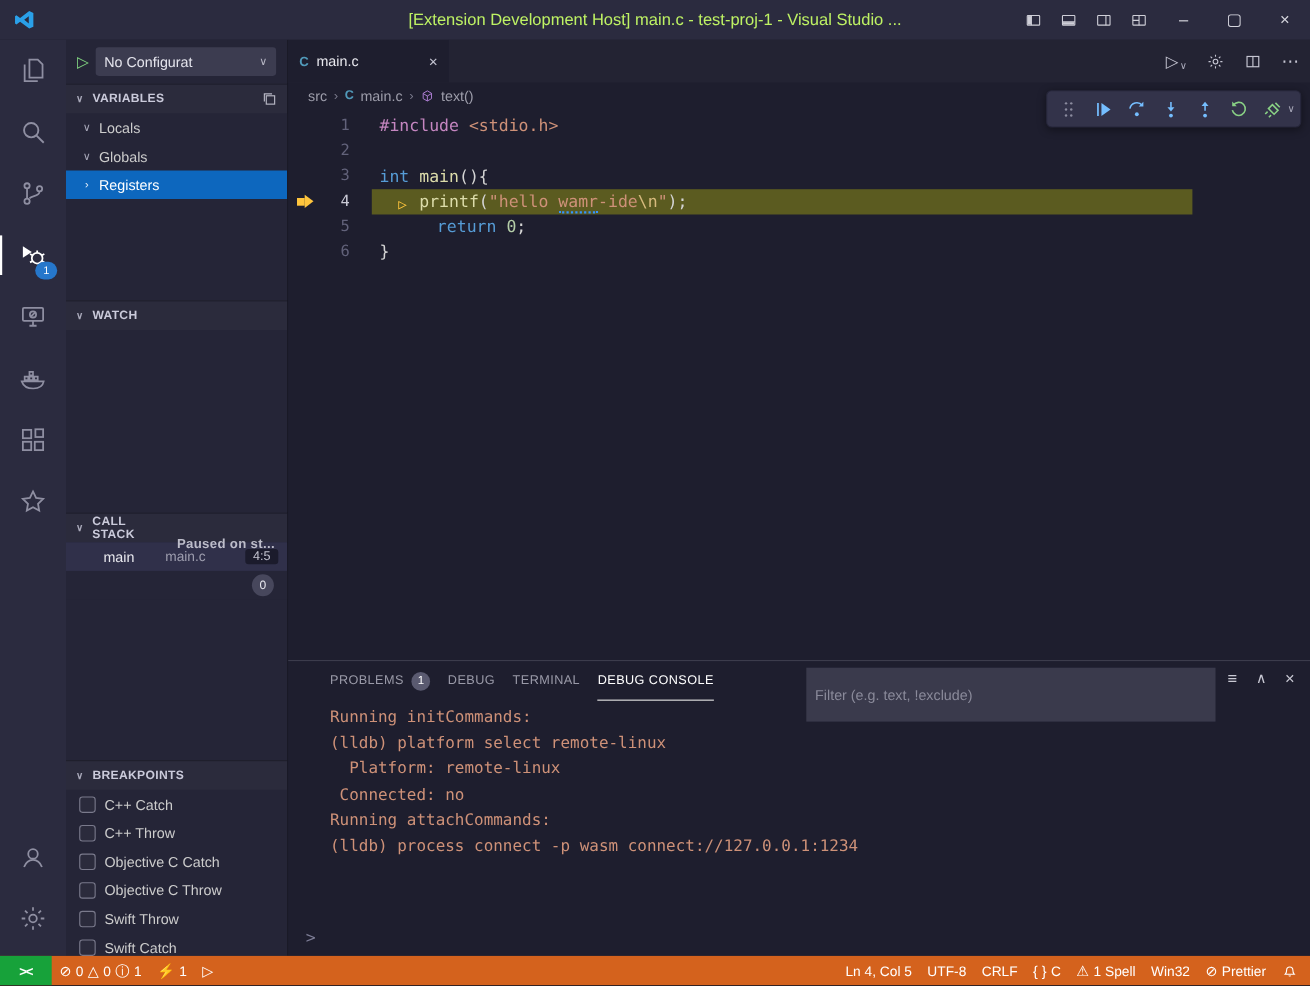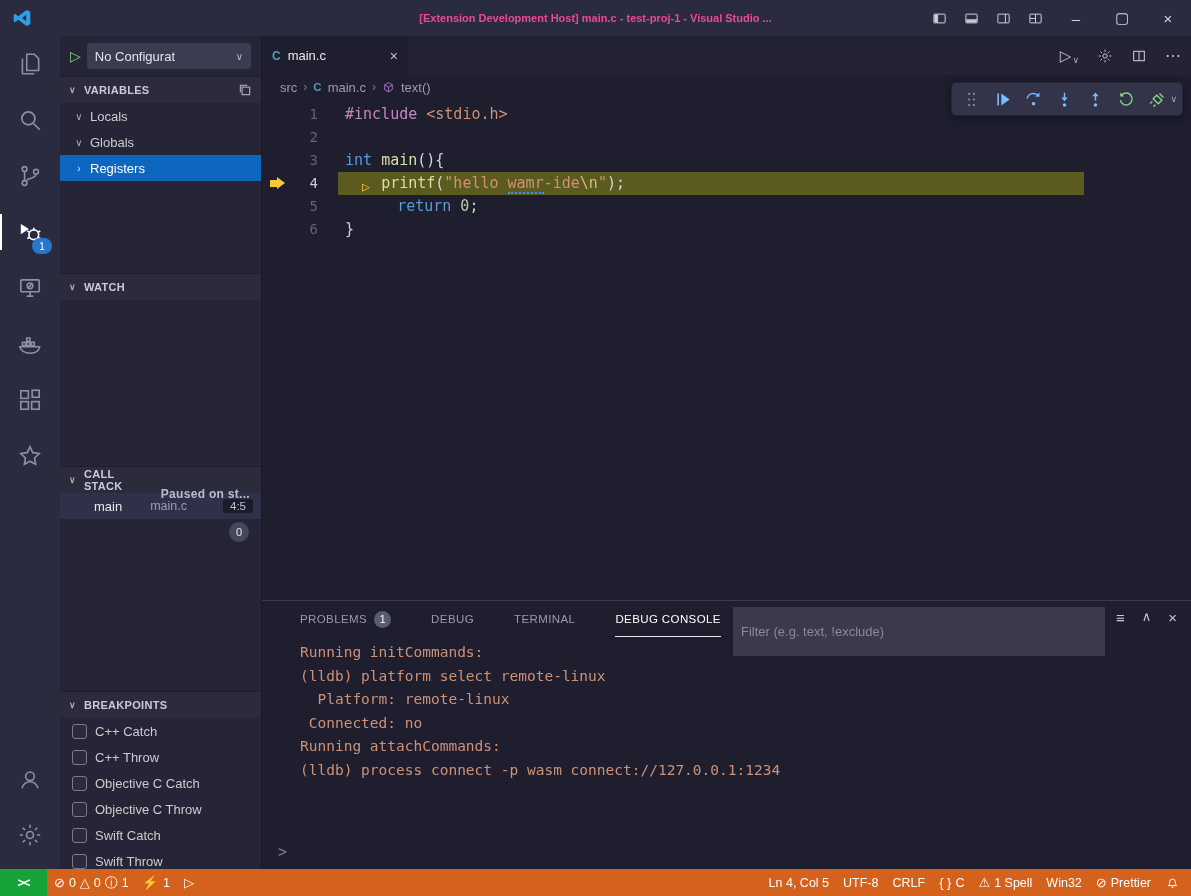--- a/index.html
+++ b/index.html
@@ -7,21 +7,21 @@
        font-family:"Liberation Sans",sans-serif;color:#cccccc;background:#1e1e2e;
        -webkit-font-smoothing:antialiased;}
   svg{display:block;}
 
   
   .titlebar{position:absolute;top:0;left:0;width:100%;height:36px;background:#2b2b3f;
             display:flex;align-items:center;z-index:50;}
   .tb-logo{width:20px;height:20px;margin:0 10px 0 12px;}
   .menus{display:flex;height:36px;}
   .menu-item{padding:0 10px;line-height:36px;font-size:13px;color:#d2d2dc;cursor:default;}
-  .wtitle{position:absolute;left:50%;transform:translateX(-50%);font-size:11px;color:#ec4899;white-space:nowrap;font-weight:bold;}
+  .wtitle{position:absolute;left:50%;transform:translateX(-50%);font-size:15px;color:#bef264;white-space:nowrap;}
   .layout-icons{position:absolute;right:148px;display:flex;gap:17px;color:#cfcfd8;align-items:center;height:36px;}
   .layout-icons svg{width:15px;height:15px;}
   .win-controls{position:absolute;right:0;top:0;display:flex;height:36px;}
   .win-btn{width:46px;height:36px;display:flex;align-items:center;justify-content:center;
            font-size:15px;color:#d6d6de;}
 
   
   .activitybar{position:absolute;left:0;top:36px;width:60px;height:833px;background:#2b2b3f;
                display:flex;flex-direction:column;align-items:center;z-index:10;}
   .abar-item{position:relative;width:60px;height:56px;display:flex;align-items:center;justify-content:center;color:#8f8fa2;}
@@ -100,21 +100,21 @@
                background:#33334a;border:1px solid #26263a;border-radius:5px;padding:0 5px;
                box-shadow:0 2px 8px rgba(0,0,0,.4);z-index:5;}
   .tbtn{width:28px;height:28px;display:flex;align-items:center;justify-content:center;}
   .tbtn svg{width:19px;height:19px;}
   .tb-blue{color:#75beff;} .tb-green{color:#89d185;} .tb-gray{color:#8b8b9e;}
   .tb-chev{color:#a9a9ba;font-size:9px;margin-left:-4px;}
 
   
   .panel{position:absolute;left:262px;top:600px;width:929px;height:269px;background:#1e1e2e;
          border-top:1px solid #3c3c4c;box-sizing:border-box;}
-  .panel-tabs{display:flex;align-items:flex-end;height:36px;padding-left:38px;gap:40px;}
+  .panel-tabs{display:flex;align-items:flex-end;height:36px;padding-left:38px;gap:16px;}
   .ptab{display:flex;align-items:center;height:36px;font-size:11.5px;letter-spacing:.4px;color:#9a9aa8;box-sizing:border-box;}
   .ptab.active{color:#ffffff;border-bottom:1.5px solid #e8e8e8;}
   .ptab .pbadge{margin-left:7px;min-width:17px;height:17px;border-radius:9px;background:#5a5a70;color:#fff;
                 font-size:10.5px;display:flex;align-items:center;justify-content:center;letter-spacing:0;}
   .panel-filter{position:absolute;left:471px;top:6px;width:356px;height:25px;background:#3a3a4c;border:none;
                 color:#e2e2ea;font-size:13px;padding:12px 8px;outline:none;font-family:"Liberation Sans",sans-serif;}
   .panel-filter::placeholder{color:#8a8a9a;}
   .panel-actions{position:absolute;right:14px;top:8px;display:flex;gap:17px;color:#c9c9d4;font-size:15px;}
   .console{position:absolute;top:40px;left:0;right:0;bottom:32px;padding-left:38px;
            font-family:"DejaVu Sans Mono",monospace;font-size:14.5px;line-height:23.5px;color:#ce9178;}
@@ -321,25 +321,25 @@
         <div class="bp-row">
           <span class="bp-check"></span>
           <span>Objective C Catch</span>
         </div>
         <div class="bp-row">
           <span class="bp-check"></span>
           <span>Objective C Throw</span>
         </div>
         <div class="bp-row">
           <span class="bp-check"></span>
-          <span>Swift Catch</span>
+          <span>Swift Throw</span>
         </div>
         <div class="bp-row">
           <span class="bp-check"></span>
-          <span>Swift Throw</span>
+          <span>Swift Catch</span>
         </div>
       </div>
   </div>
 
   <div class="editor">
     <div class="tabbar">
       <div class="tab">
         <span class="c-ic">C</span>
         <span class="tab-label">main.c</span>
         <span class="tab-close">×</span>

